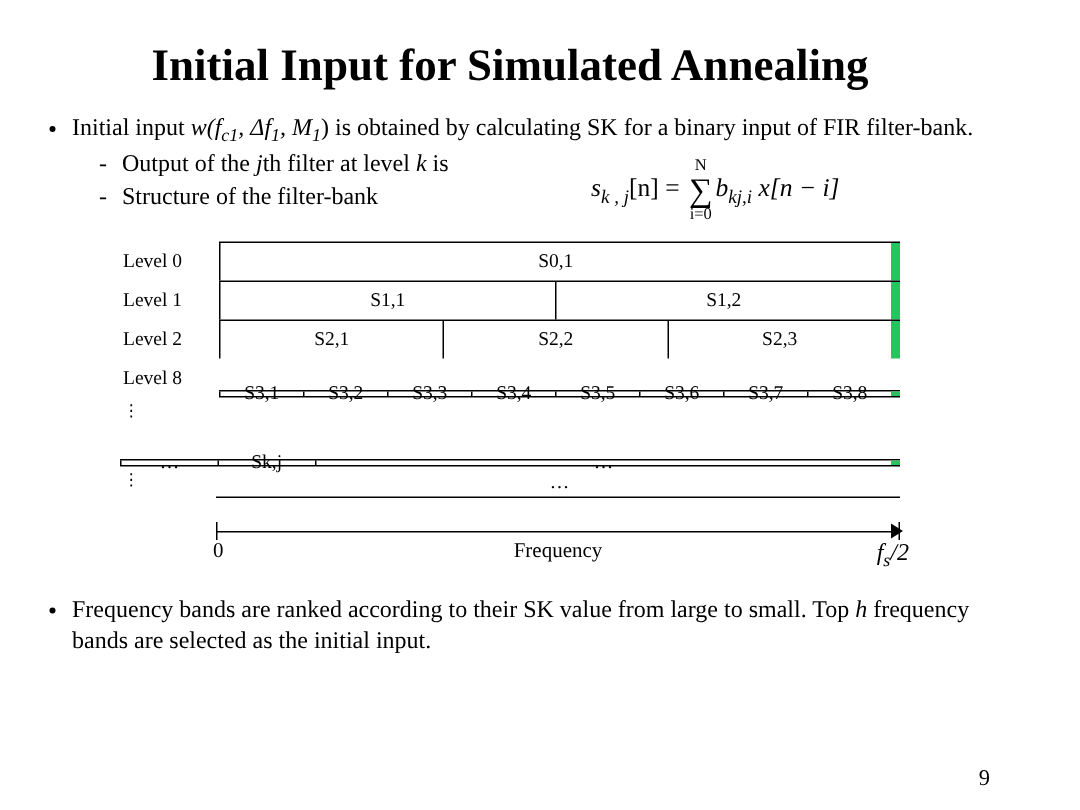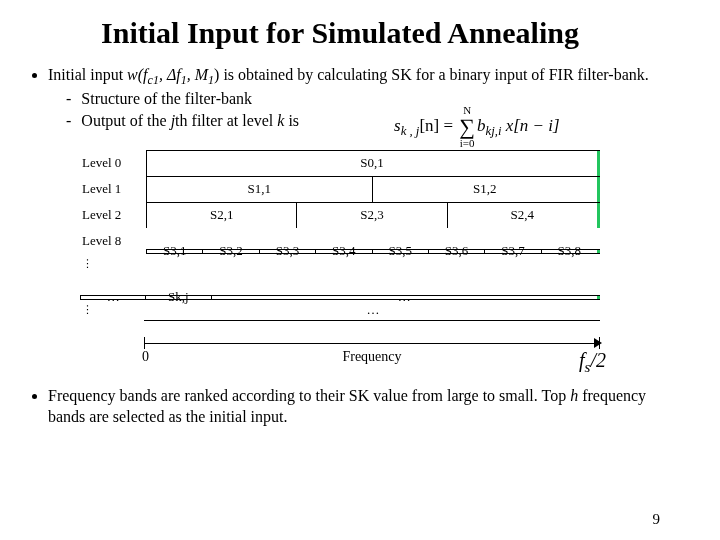--- a/index.html
+++ b/index.html
@@ -9,21 +9,21 @@
     height: 540px;
     background: #fff;
     font-family: "Times New Roman", Times, serif;
     color: #000;
     position: relative;
   }
   .slide {
     box-sizing: border-box;
     width: 680px;
     height: 540px;
-    padding: 10px 28px 0 28px;
+    padding: 21px 28px 0 28px;
     position: relative;
   }
   h1.title {
     font-size: 30px;
     font-weight: bold;
     text-align: center;
     margin: 6px 0 14px 0;
   }
   ul.top {
     list-style: disc;
@@ -91,21 +91,21 @@
     display: flex;
     border-top: 1px solid #000;
   }
   .diagram .cells.lastborder { border-bottom: 1px solid #000; margin-top: 21px; }
   .diagram .cell {
     border-left: 1px solid #000;
     display: flex;
     align-items: center;
     justify-content: center;
   }
-  .diagram .cell:last-child { border-right: 3px solid #22c55e; }
+  .diagram .cell:last-child { border-right: 6px solid #22c55e; }
   .diagram .vdotsrow {
     display: flex;
     align-items: center;
     height: 20px;
   }
   .diagram .vdotsrow .lbl { height: 20px; }
   .diagram .axis {
     position: relative;
     height: 36px;
     margin-left: 64px;
@@ -137,21 +137,21 @@
   .diagram .axis .lbl0 {
     position: absolute;
     left: -2px;
     top: 22px;
     font-size: 14px;
   }
   .diagram .axis .lblfs {
     position: absolute;
     right: -6px;
     top: 22px;
-    font-size: 20px;
+    font-size: 16px;
     font-style: italic;
   }
   .diagram .axis .lblfreq {
     position: absolute;
     left: 0; right: 0;
     top: 22px;
     text-align: center;
     font-size: 14px;
   }
   .pagenum {
@@ -165,24 +165,24 @@
 </head>
 <body>
 
 <div class="slide">
   <h1 class="title">Initial Input for Simulated Annealing</h1>
 
   <ul class="top">
     <li>
       <span>Initial input </span><span class="ital"><span>w(f</span><sub class="subn">c1</sub><span>, Δf</span><sub class="subn">1</sub><span>, M</span><sub class="subn">1</sub></span><span>) is obtained by calculating  SK for a binary input of FIR filter-bank.</span>
       <ul class="sub">
-        <li>Structure of the filter-bank</li>
         <li>
           <span>Output of the </span><span class="ital">j</span><span>th filter at level </span><span class="ital">k</span><span> is</span>
         </li>
+        <li>Structure of the filter-bank</li>
       </ul>
     </li>
   </ul>
 
   <div class="eq-img">
     <span class="ital">s</span><sub class="ital">k , j</sub><span>[n] = </span><span class="sum"><span>N</span><br><span class="sigma">∑</span><br><span>i=0</span></span><span class="ital">b</span><sub class="ital">kj,i</sub><span class="ital"> x[n − i]</span>
   </div>
 
   <div class="diagram">
     <div class="row">
@@ -197,22 +197,22 @@
       <div class="lbl">Level 1</div>
       <div class="cells">
         <div class="cell" style="flex:1">S1,1</div>
         <div class="cell" style="flex:1">S1,2</div>
       </div>
     </div>
     <div class="row">
       <div class="lbl">Level 2</div>
       <div class="cells">
         <div class="cell" style="flex:1">S2,1</div>
+        <div class="cell" style="flex:1">S2,2</div>
         <div class="cell" style="flex:1">S2,3</div>
-        <div class="cell" style="flex:1">S2,4</div>
       </div>
     </div>
     <div class="row">
       <div class="lbl">Level 8</div>
       <div class="cells lastborder">
         <div class="cell" style="flex:1">S3,1</div>
         <div class="cell" style="flex:1">S3,2</div>
         <div class="cell" style="flex:1">S3,3</div>
         <div class="cell" style="flex:1">S3,4</div>
         <div class="cell" style="flex:1">S3,5</div>

